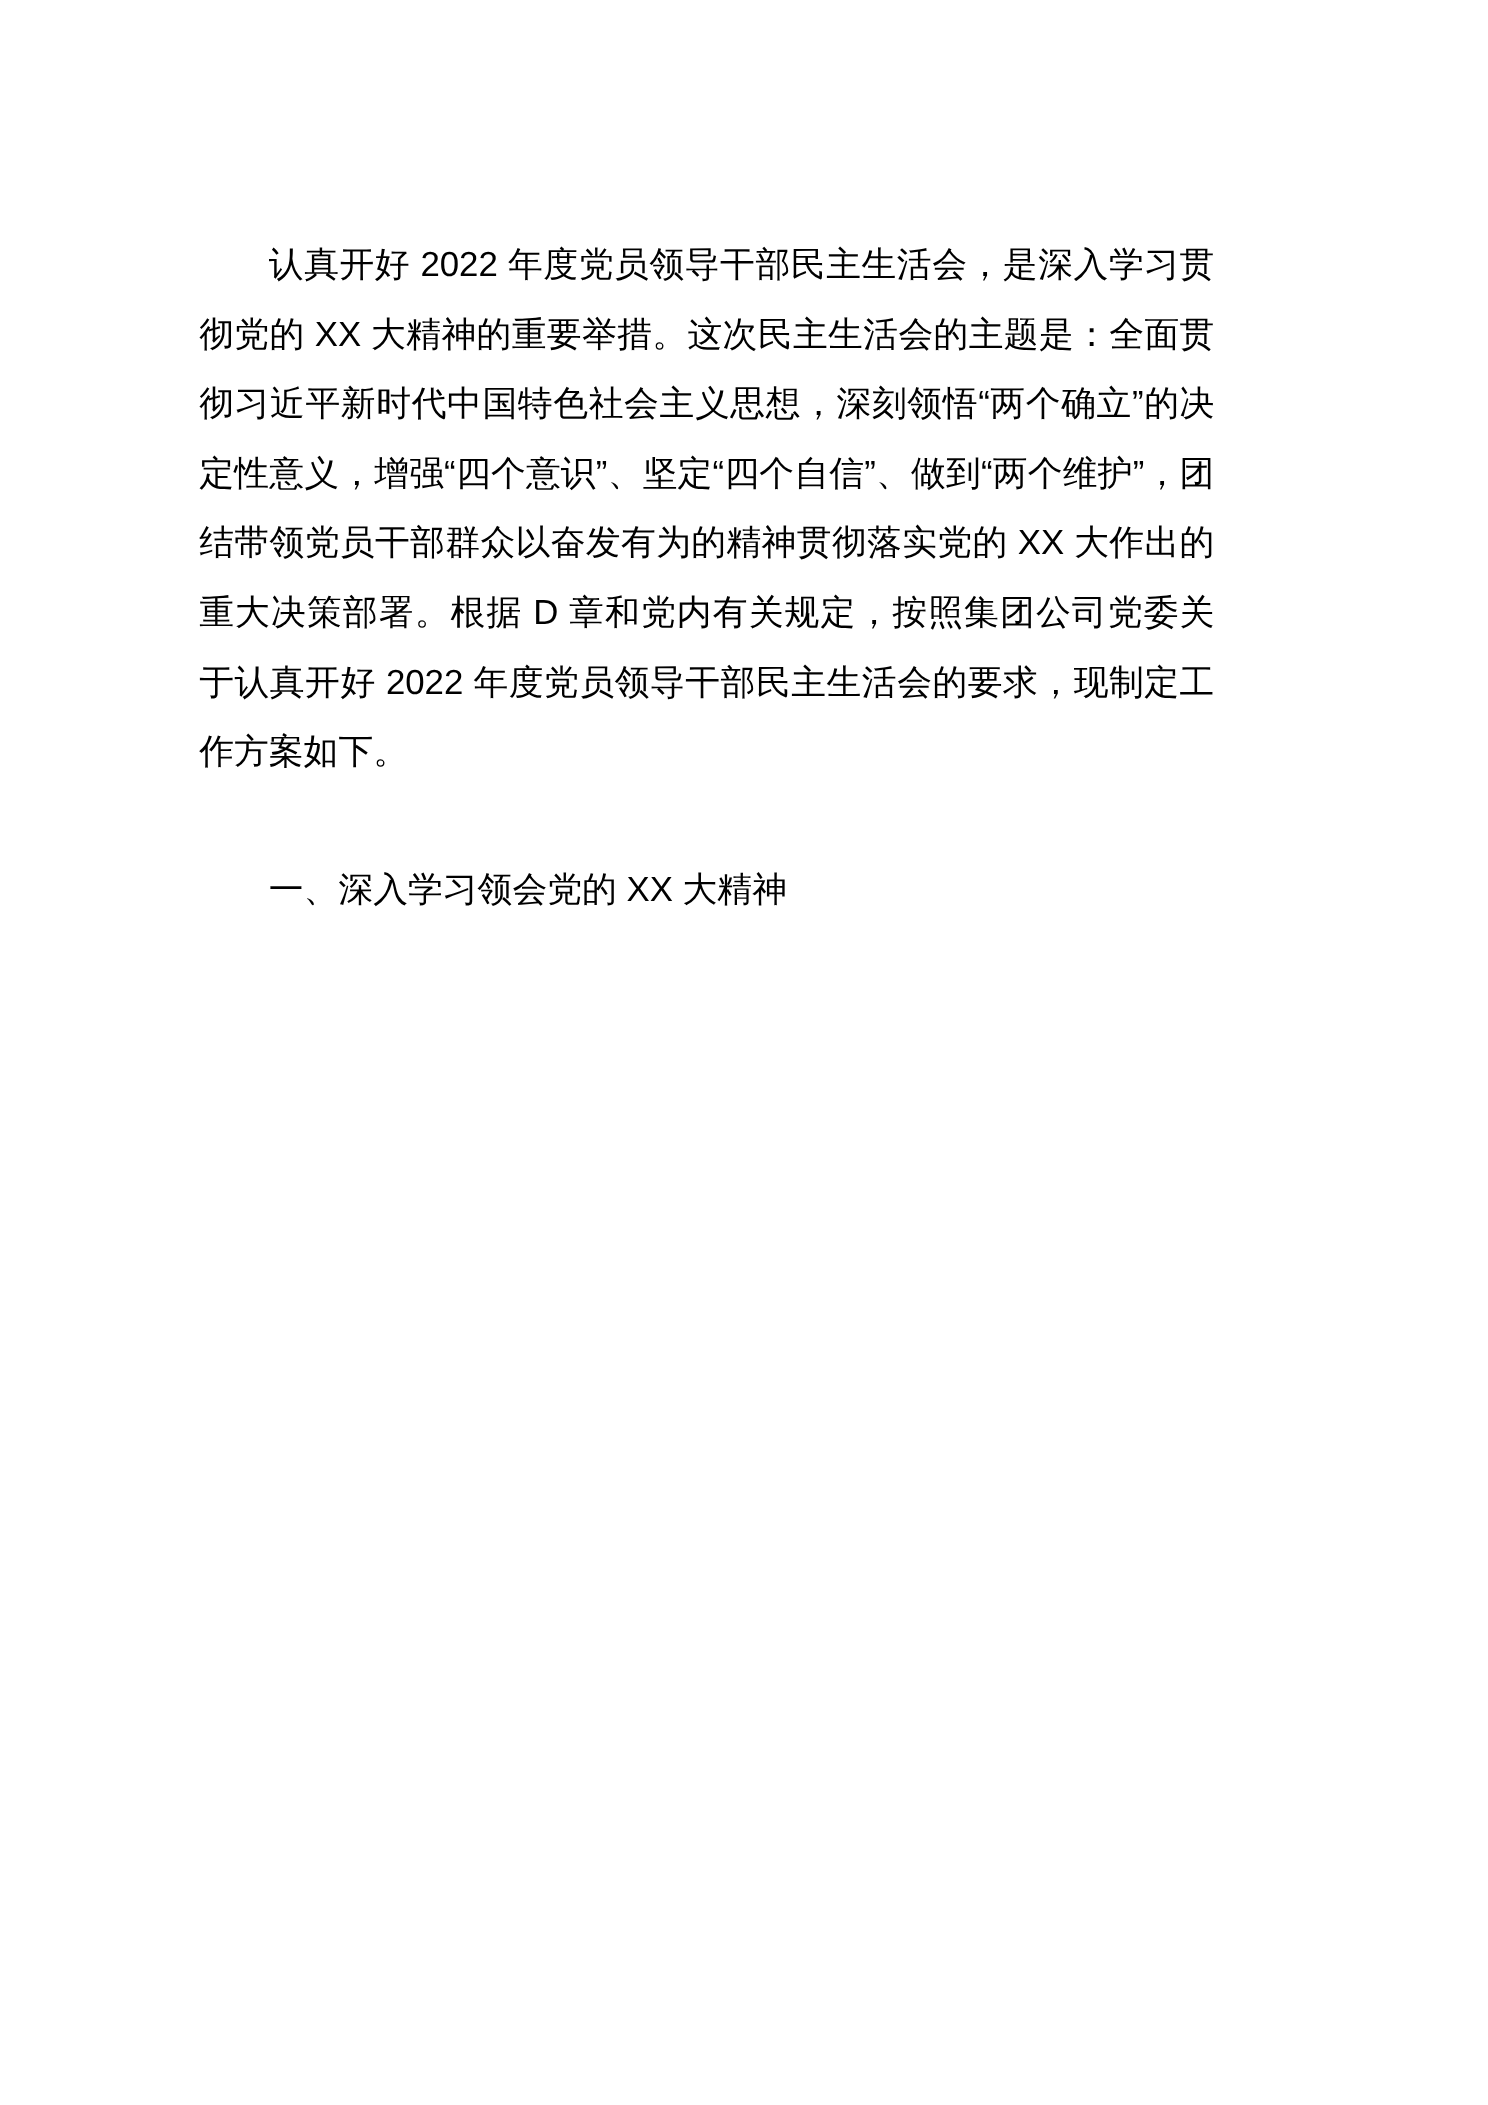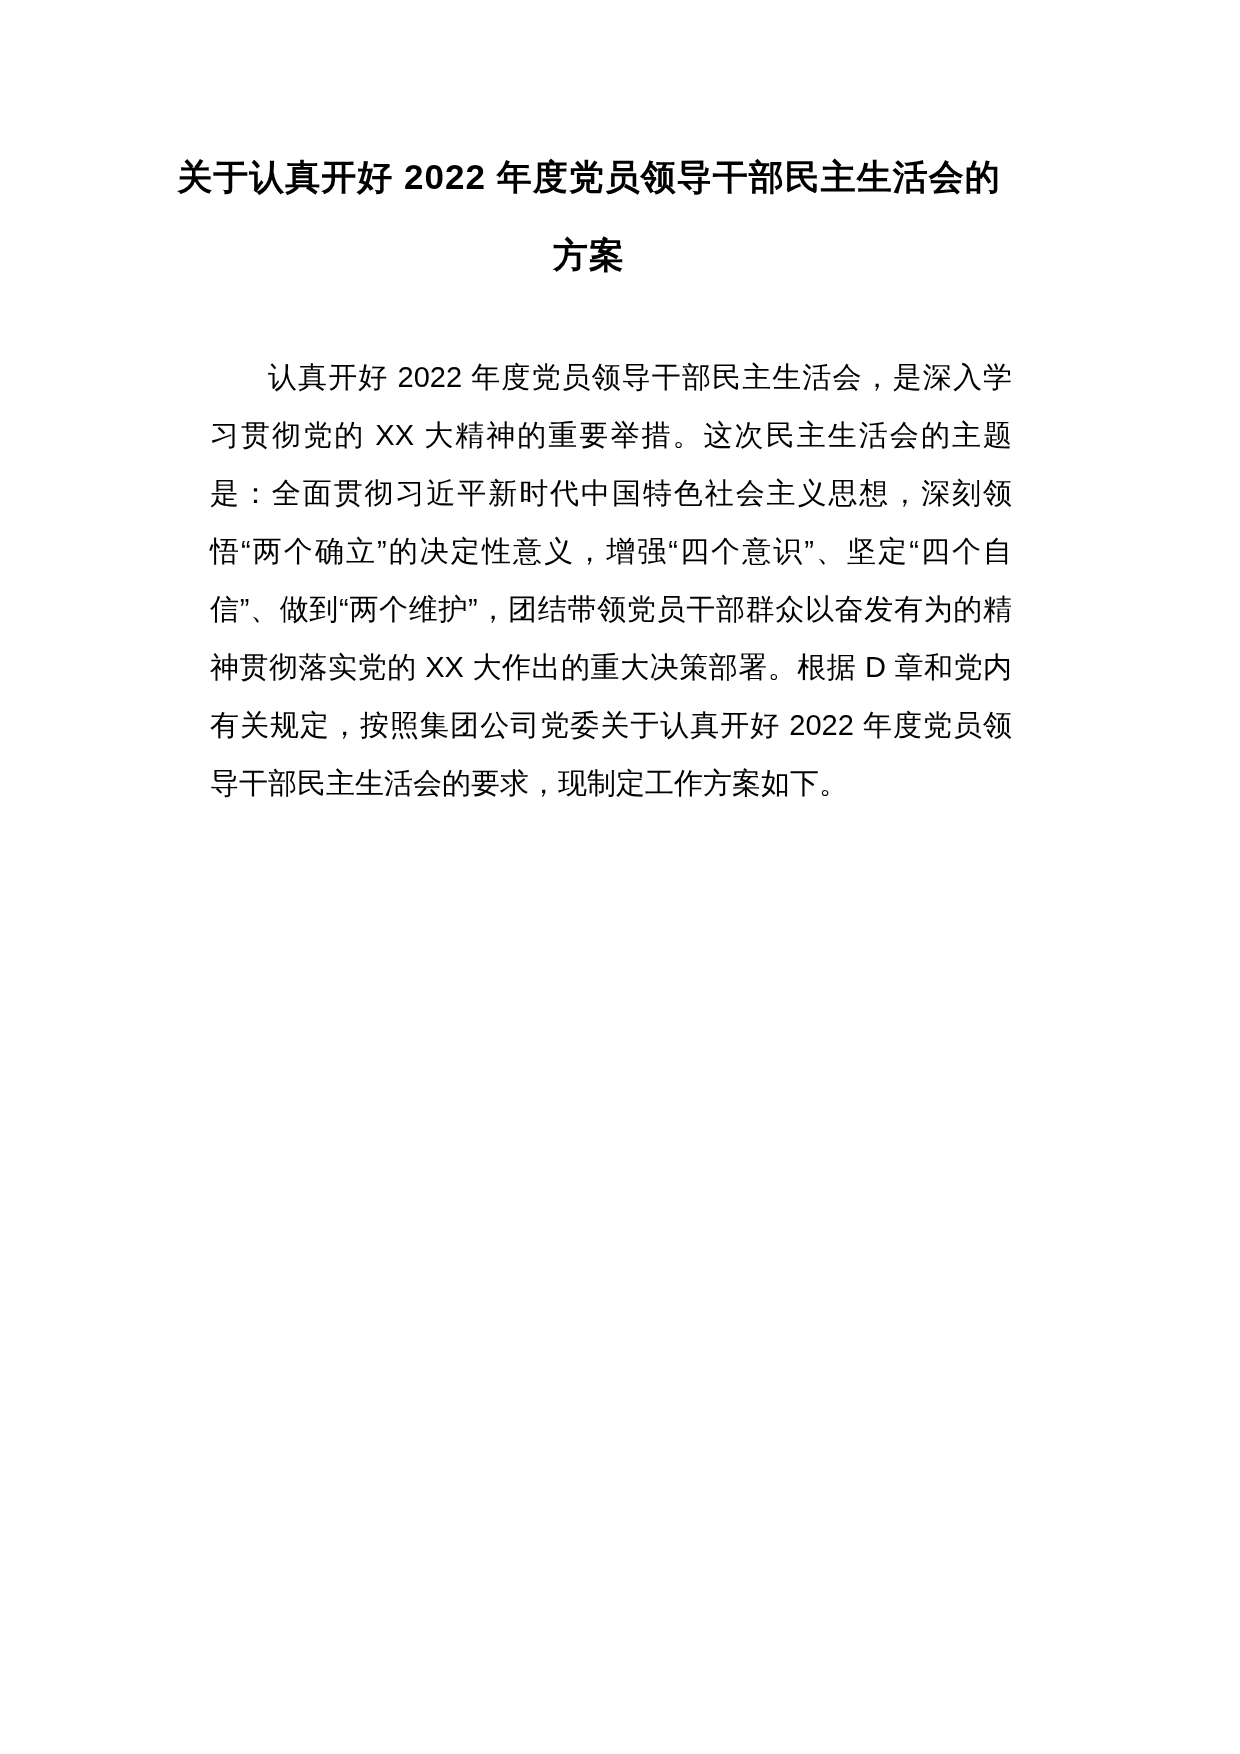--- a/index.html
+++ b/index.html
@@ -34,30 +34,29 @@
     font-weight: 400;
     line-height: 58px;
     text-align: justify;
     text-justify: inter-ideograph;
     text-indent: 2em;
     word-break: break-all;
     color: #000000;
   }
   .para.first {
     margin-top: 54px;
-    margin-left: 44px;
   }
   .section-heading {
     font-weight: 400;
   }
 </style>
 </head>
 <body>
 
 <div class="page">
 
-  <h1 class="doc-title">关于认真开好 2022 年度党员领导干部民主生活会的方案</h1>
 
   <p class="para first">认真开好 2022 年度党员领导干部民主生活会，是深入学习贯彻党的 XX 大精神的重要举措。这次民主生活会的主题是：全面贯彻习近平新时代中国特色社会主义思想，深刻领悟“两个确立”的决定性意义，增强“四个意识”、坚定“四个自信”、做到“两个维护”，团结带领党员干部群众以奋发有为的精神贯彻落实党的 XX 大作出的重大决策部署。根据 D 章和党内有关规定，按照集团公司党委关于认真开好 2022 年度党员领导干部民主生活会的要求，现制定工作方案如下。</p>
 
+  <p class="para section-heading">一、深入学习领会党的 XX 大精神</p>
 
 
 </div>
 
 </body></html>

